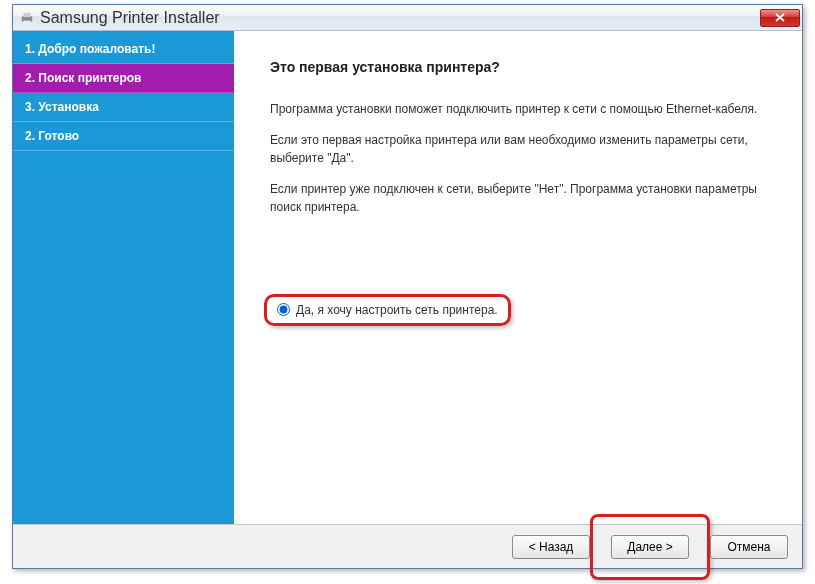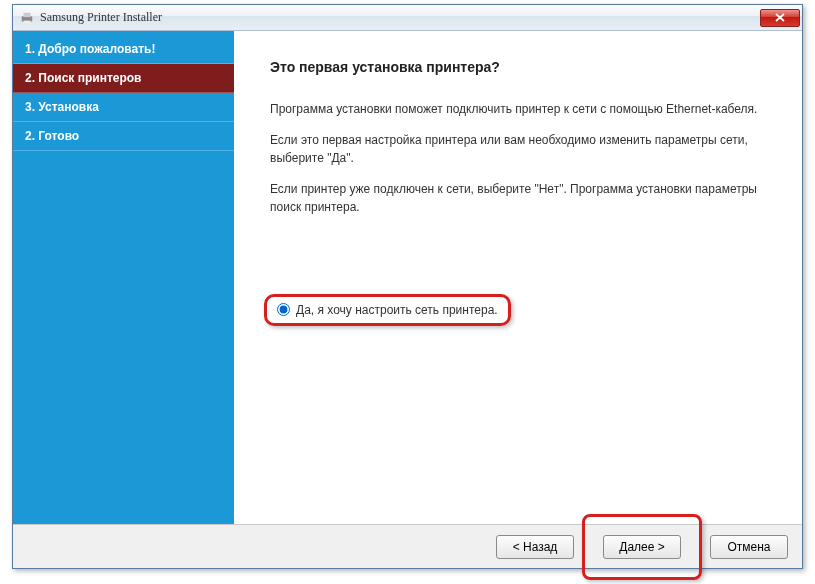--- a/index.html
+++ b/index.html
@@ -33,22 +33,21 @@
     width: 16px; height: 16px;
     margin-right: 5px;
     display: flex;
     align-items: center;
     justify-content: center;
     color: #555;
   }
   .titlebar .title {
     flex: 1;
     color: #333;
-    font-size: 12px;
-    font-family: Liberation Serif, serif;
+    font-size: 16px;
   }
   .close-btn {
     width: 40px;
     height: 18px;
     background: linear-gradient(to bottom, #f09090 0%, #d43c2c 45%, #c01818 46%, #d83828 100%);
     border: 1px solid #8a2020;
     border-radius: 2px;
     display: flex;
     align-items: center;
     justify-content: center;
@@ -69,21 +68,21 @@
     flex-direction: column;
     padding-top: 4px;
   }
   .step {
     padding: 7px 12px;
     font-size: 12px;
     font-weight: bold;
     border-bottom: 1px solid rgba(255,255,255,0.25);
   }
   .step.active {
-    background: #7f1d1d;
+    background: #a21caf;
   }
   .main {
     flex: 1;
     padding: 28px 26px 10px 36px;
     color: #333;
     font-size: 12px;
     position: relative;
   }
   .heading {
     font-size: 14px;
@@ -119,21 +118,20 @@
     accent-color: #0066cc;
     width: 13px; height: 13px;
   }
   .footer {
     height: 44px;
     border-top: 1px solid #c8c8c8;
     background: #f0f0f0;
     display: flex;
     align-items: center;
     justify-content: flex-end;
-    gap: 8px;
     padding-right: 14px;
   }
   .btn {
     min-width: 78px;
     height: 24px;
     background: linear-gradient(to bottom, #fdfdfd, #e6e6e6);
     border: 1px solid #8a8a8a;
     border-radius: 3px;
     font-family: inherit;
     font-size: 12px;

